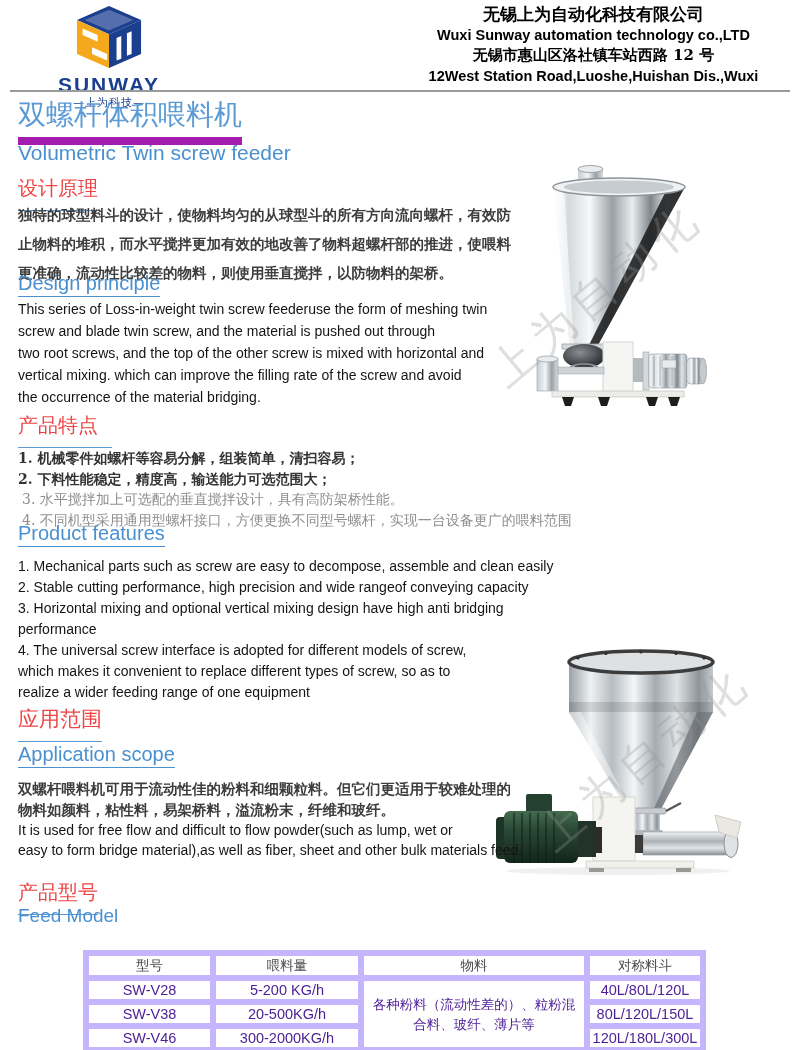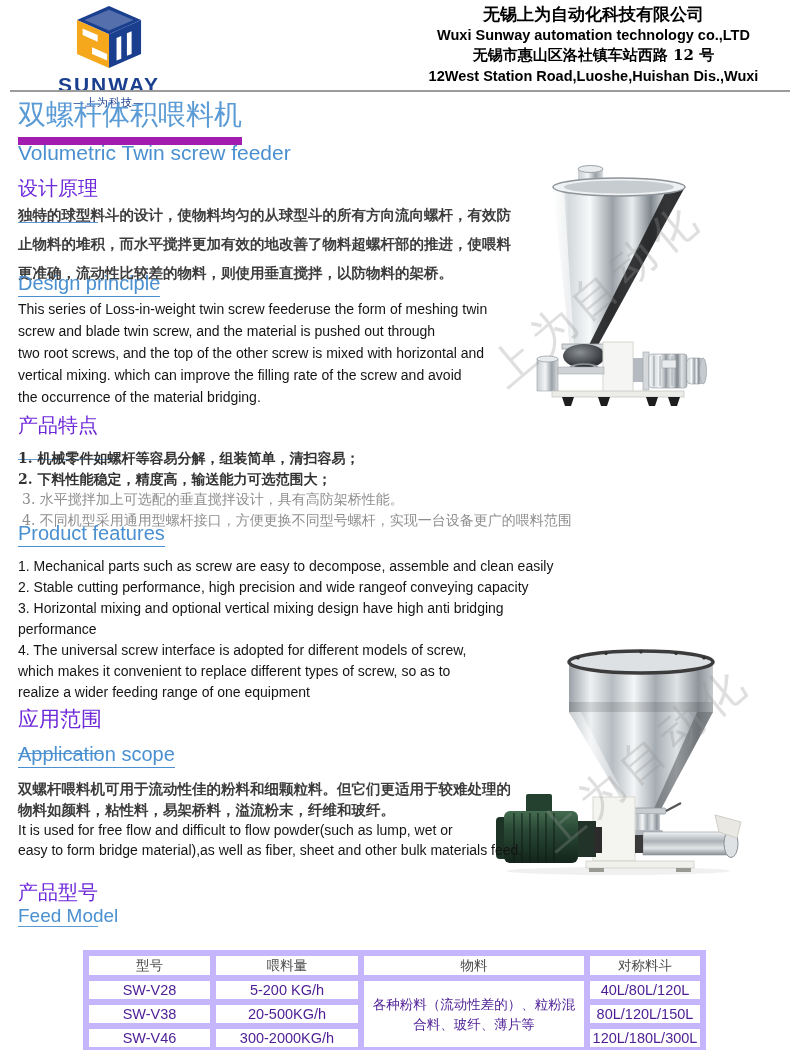--- a/index.html
+++ b/index.html
@@ -28,22 +28,22 @@
 
   
   .abs { position:absolute; }
   .h-title-cn {
     left:18px; top:94px; font-family:"DejaVu Serif", serif; font-size:28px;
     color:#5b9bd5; font-weight:400; display:inline-block;
     border-bottom:8px solid #a21caf; padding-bottom:1px; line-height:42px;
   }
   .h-title-en { left:18px; top:141px; font-size:21px; color:#4a90d0; font-weight:400; }
   .h-cn {
-    font-family:"DejaVu Serif", serif; font-size:20px; color:#6d28d9;
-    display:inline-block; border-bottom:1.5px solid #5b9bd5; padding-bottom:20px;
+    font-family:"DejaVu Serif", serif; font-size:20px; color:#ef4444;
+    display:inline-block; border-bottom:1.5px solid #5b9bd5; padding-bottom:8px;
   }
   .h-en {
     font-family:"Liberation Sans", sans-serif; font-size:20px; color:#4a90d0;
     display:inline-block; border-bottom:1.5px solid #4a90d0; padding-bottom:1px;
   }
   .h-en-plain { font-family:"Liberation Sans", sans-serif; font-size:19px; color:#4a90d0; }
   .cn-body { font-family:"DejaVu Serif", serif; font-size:14.5px; color:#3d3d3d; font-weight:600; }
   .cn-body > div { line-height:29px; white-space:nowrap; }
   .en-body { font-family:"Liberation Sans", sans-serif; font-size:14px; color:#141414; }
   .en-body > div { line-height:22px; white-space:nowrap; }

